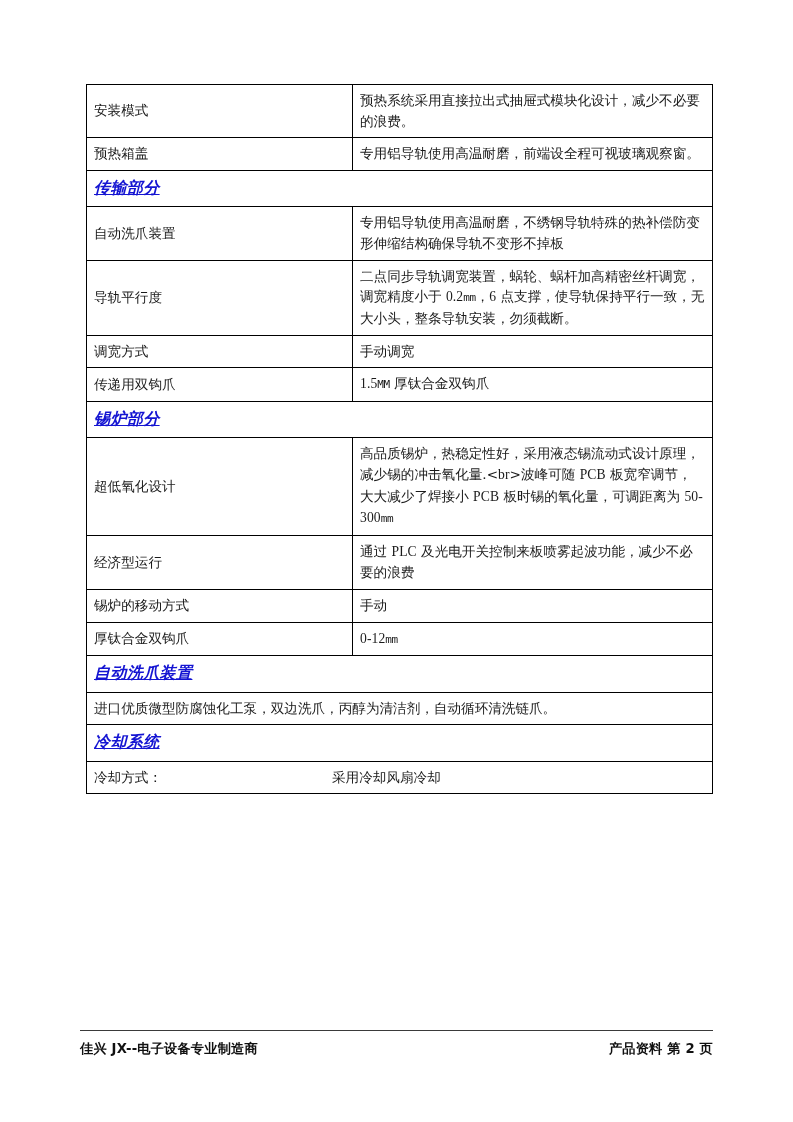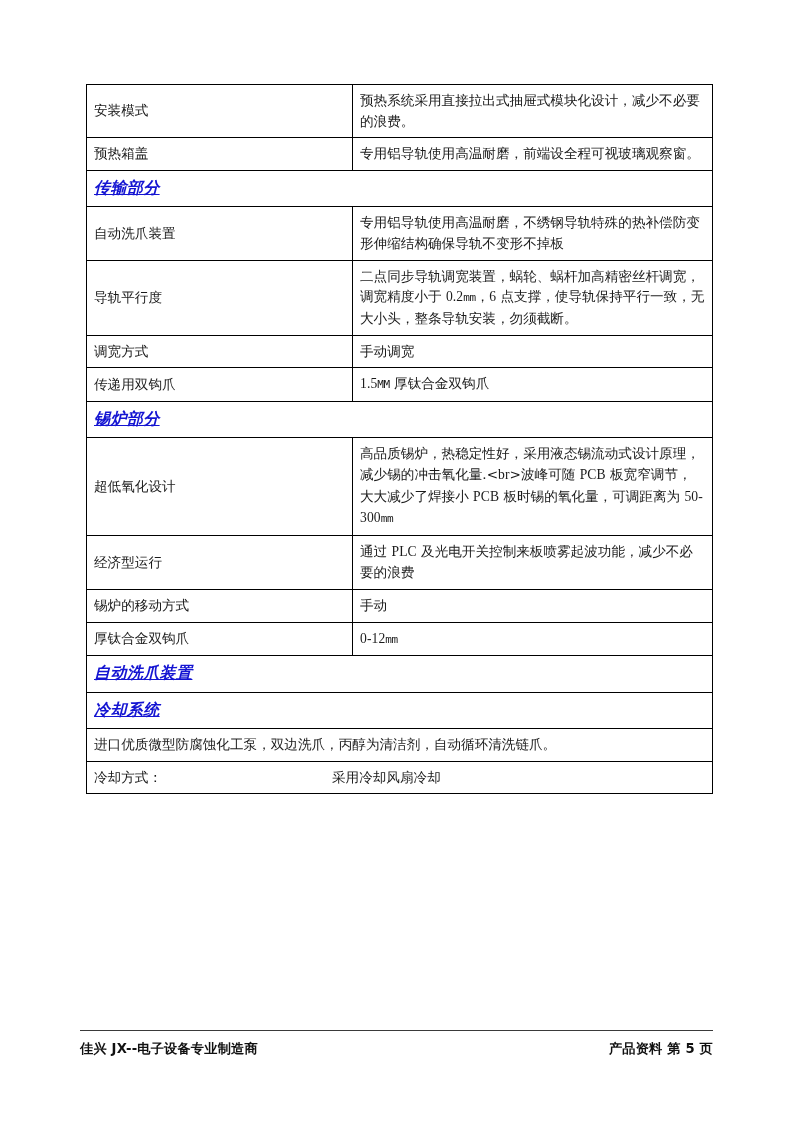--- a/index.html
+++ b/index.html
@@ -167,33 +167,33 @@
             <td class="value">手动</td>
           </tr>
           <tr>
             <td class="label">厚钛合金双钩爪</td>
             <td class="value"><span class="lat">0-12</span><span class="unit">mm</span></td>
           </tr>
           <tr>
             <td class="section-cell" colspan="2"><span class="section-head">自动洗爪装置</span></td>
           </tr>
           <tr>
-            <td class="section-cell" colspan="2"><span class="section-head">冷却系统</span></td>
+            <td class="fullrow" colspan="2">进口优质微型防腐蚀化工泵，双边洗爪，丙醇为清洁剂，自动循环清洗链爪。</td>
           </tr>
           <tr>
-            <td class="fullrow" colspan="2">进口优质微型防腐蚀化工泵，双边洗爪，丙醇为清洁剂，自动循环清洗链爪。</td>
+            <td class="section-cell" colspan="2"><span class="section-head">冷却系统</span></td>
           </tr>
           <tr>
             <td class="notab" colspan="2"><span>冷却方式：</span><span class="tabgap"></span><span>采用冷却风扇冷却</span></td>
           </tr>
         </tbody>
     </table>
   </div>
 
   <div class="footer">
     <div class="footer-rule"></div>
     <div class="footer-row">
       <span>佳兴 JX--电子设备专业制造商</span>
-      <span>产品资料 第 5 页</span>
+      <span>产品资料 第 2 页</span>
     </div>
   </div>
 
 </div>
 
 </body></html>

